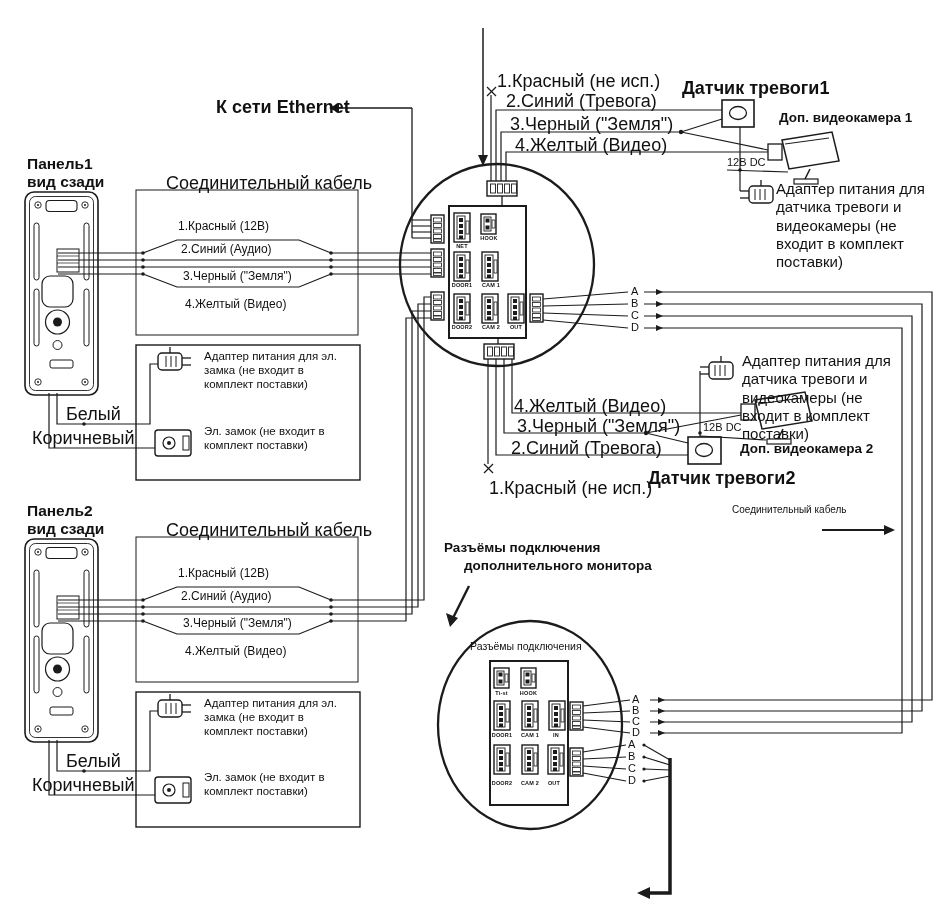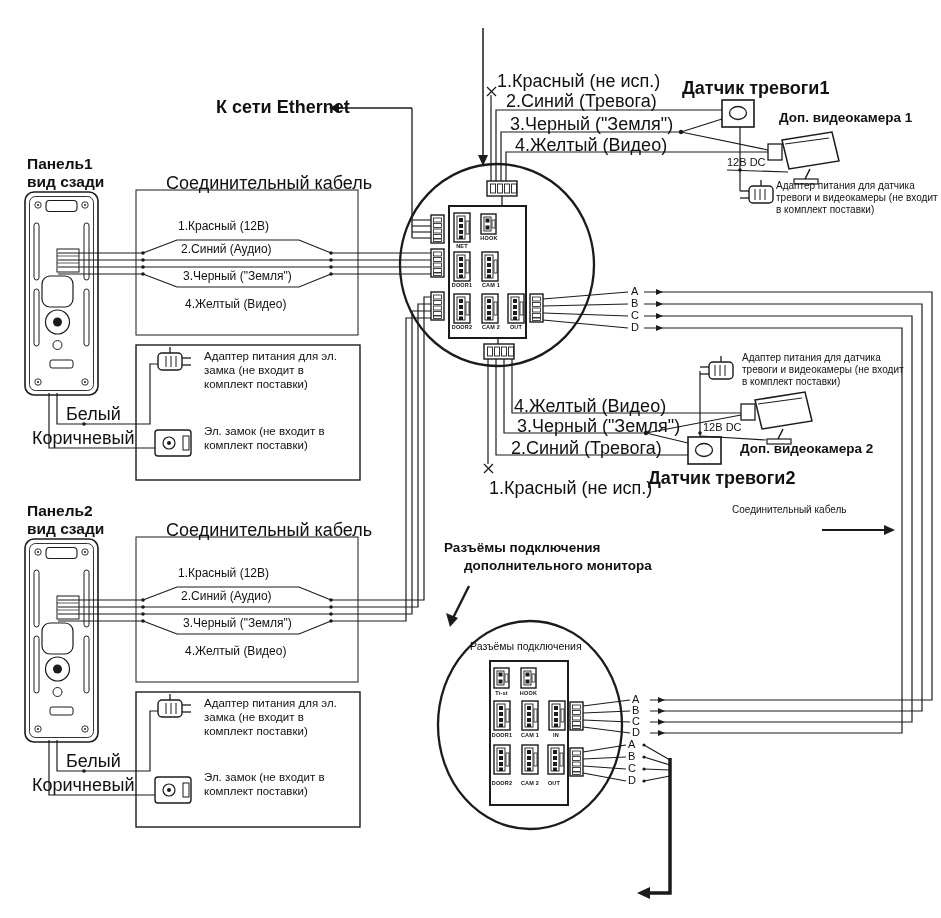--- a/index.html
+++ b/index.html
@@ -11,21 +11,21 @@
   .t{position:absolute;color:#111;white-space:nowrap;line-height:1.22;}
   .b{font-weight:bold;}
   .s15{font-size:15.5px;}
   .s13{font-size:13.5px;}
   .s13n{font-size:12px;}
   .s125{font-size:18px;}
   .s115{font-size:11.5px;white-space:normal;}
   .s11{font-size:11px;}
   .s105{font-size:10.5px;}
   .s10{font-size:10px;}
-  .s95{font-size:10px;white-space:normal;}
+  .s95{font-size:15px;white-space:normal;}
   .s9{font-size:11px;}
   .s55{font-size:5.5px;font-weight:bold;text-align:center;letter-spacing:0.2px;}
 </style>
 </head>
 <body>
 
 <div id="stage">
 
 <svg id="lineart" width="941" height="918" viewBox="0 0 941 918">
   <defs>

